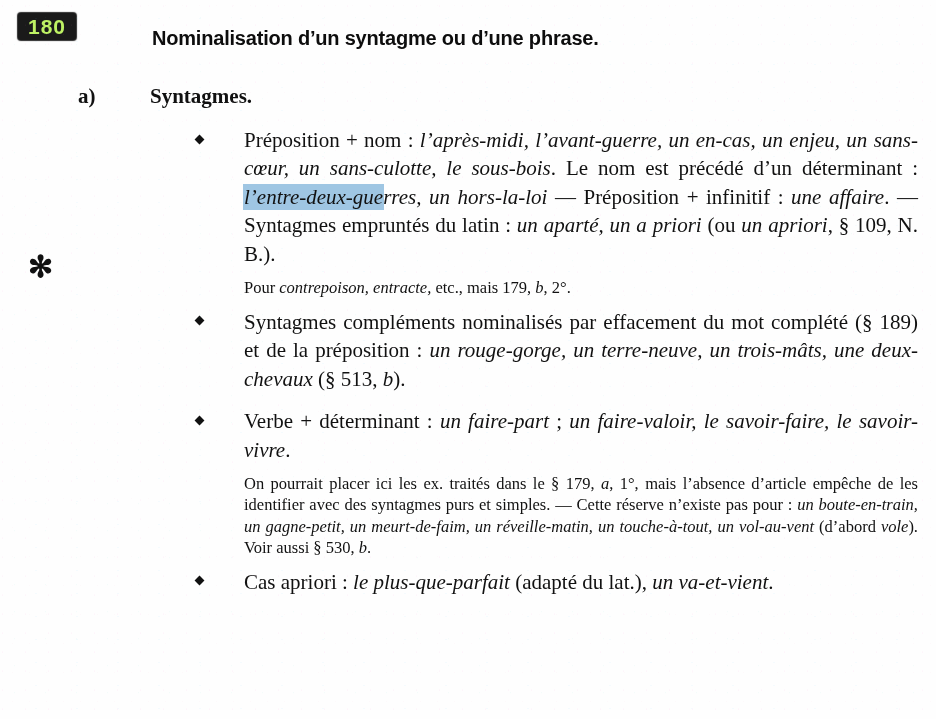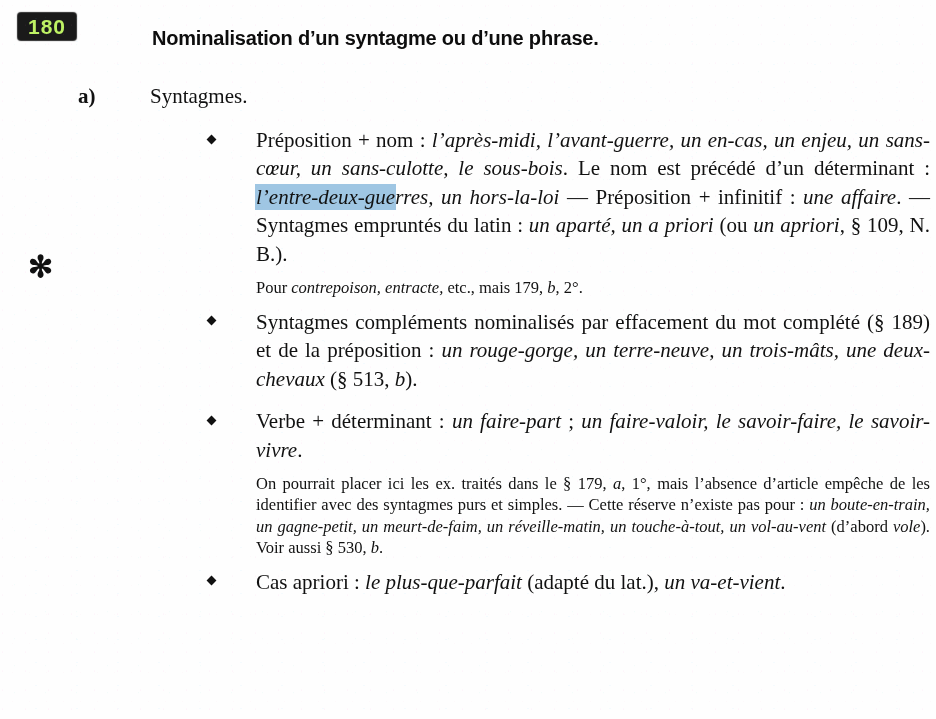--- a/index.html
+++ b/index.html
@@ -75,27 +75,27 @@
     top: 84px;
     width: 400px;
     font-size: 21px;
   }
   .subsec .letter {
     font-weight: bold;
     display: inline-block;
     width: 72px;
   }
   .subsec .label {
-    font-weight: normal;
+    font-weight: bold;
   }
 
   
   .column {
     position: absolute;
-    left: 208px;
+    left: 196px;
     top: 126px;
     width: 722px;
   }
 
   .bullet-row {
     position: relative;
     margin-bottom: 2px;
   }
   .bullet-mark {
     position: absolute;

